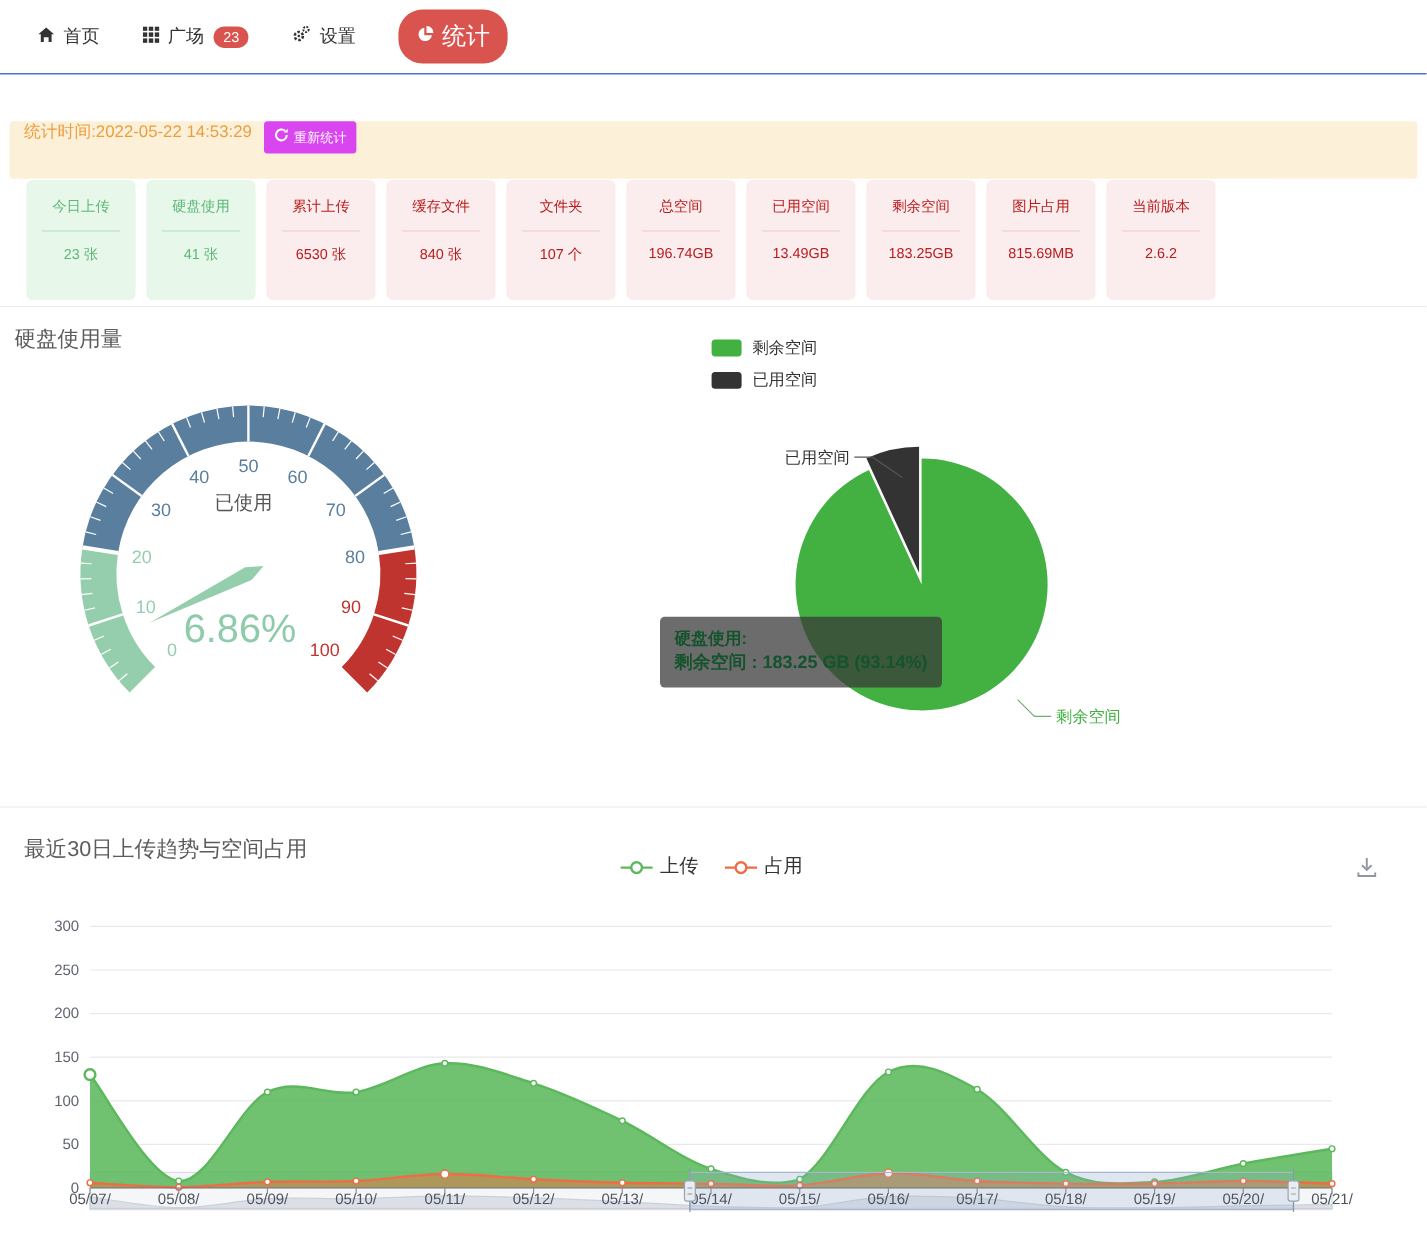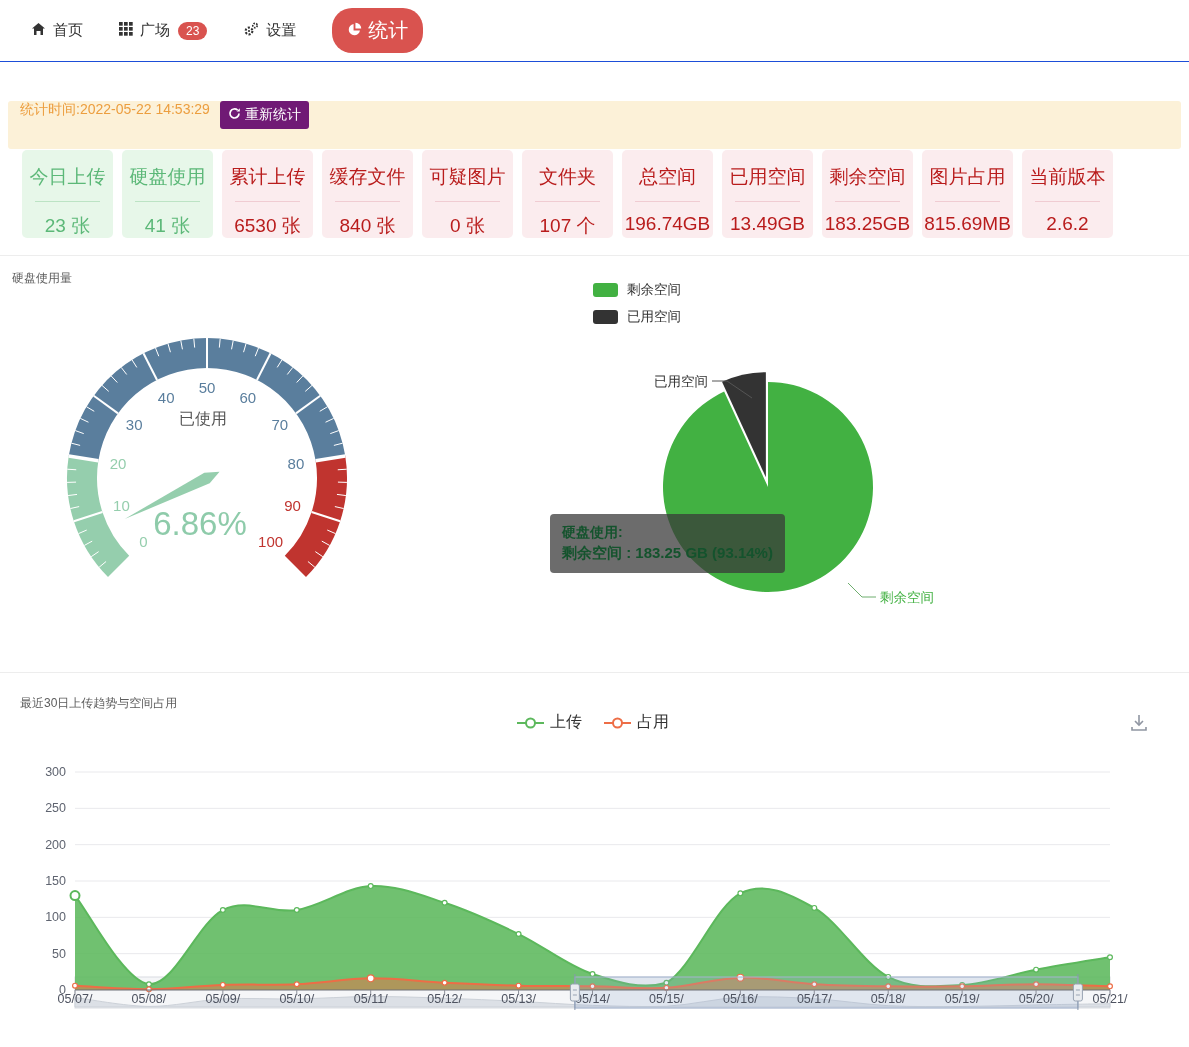--- a/index.html
+++ b/index.html
@@ -15,36 +15,36 @@
   .nav-badge{background:#d9534f;color:#fff;border-radius:10px;font-size:12px;
              padding:2px 8px;margin-left:1px;}
   .nav-pill{background:#d9534f;color:#fff;border-radius:20px;padding:9px 15px;
             display:flex;align-items:center;gap:6px;font-size:20px;cursor:pointer;}
 
   
   .banner{position:absolute;top:85px;left:8px;right:8px;height:48px;background:#fcf1d8;
           border-radius:3px;display:flex;align-items:flex-start;gap:10px;padding-left:12px;
           box-sizing:border-box;margin-top:16px;}
   .banner-time{color:#ec9e3f;font-size:14px;}
-  .refresh-btn{background:#701a75;color:#fff;border:none;border-radius:3px;font-size:14px;
+  .refresh-btn{background:#d946ef;color:#fff;border:none;border-radius:3px;font-size:11px;
                padding:5px 8px;display:flex;align-items:center;gap:4px;cursor:pointer;
                font-family:Liberation Mono, monospace;}
 
   
   .cards{position:absolute;top:150px;left:22px;display:flex;gap:9px;}
-  .card{width:91px;height:88px;border-radius:5px;text-align:center;font-size:19px;}
+  .card{width:91px;height:100px;border-radius:5px;text-align:center;font-size:12px;}
   .card.green{background:#e7f7e9;color:#5cb878;}
   .card.pink{background:#fbecee;color:#b91c1c;}
   .card-title{margin-top:14px;}
   .card-sep{height:1px;margin:11px 13px;}
   .card.green .card-sep{background:#bce3c4;}
   .card.pink  .card-sep{background:#f0ccd2;}
 
   .hr{position:absolute;left:0;right:0;height:1px;background:#ededed;}
-  .sec-title{position:absolute;font-size:12px;color:#5c5c5c;text-align:right;}
+  .sec-title{position:absolute;font-size:18px;color:#5c5c5c;text-align:right;}
 
   
   .pie-legend{position:absolute;left:593px;top:281px;display:flex;flex-direction:column;gap:9px;z-index:3;}
   .pleg-row{display:flex;align-items:center;gap:9px;cursor:pointer;}
   .pleg-swatch{width:25px;height:14px;border-radius:3px;}
   .pleg-label{font-size:13.5px;color:#333;}
 
   
   .pie-tooltip{position:absolute;left:550px;top:514px;background:rgba(56,56,56,0.74);
                border-radius:4px;color:#14532d;padding:8px 12px;z-index:5;white-space:nowrap;}
@@ -308,25 +308,20 @@
         <div class="card-title">累计上传</div>
         <div class="card-sep"></div>
         <div class="card-value">6530 张</div>
       </div>
     <div class="card pink">
         <div class="card-title">缓存文件</div>
         <div class="card-sep"></div>
         <div class="card-value">840 张</div>
       </div>
     <div class="card pink">
-        <div class="card-title">可疑图片</div>
-        <div class="card-sep"></div>
-        <div class="card-value">0 张</div>
-      </div>
-    <div class="card pink">
         <div class="card-title">文件夹</div>
         <div class="card-sep"></div>
         <div class="card-value">107 个</div>
       </div>
     <div class="card pink">
         <div class="card-title">总空间</div>
         <div class="card-sep"></div>
         <div class="card-value">196.74GB</div>
       </div>
     <div class="card pink">

